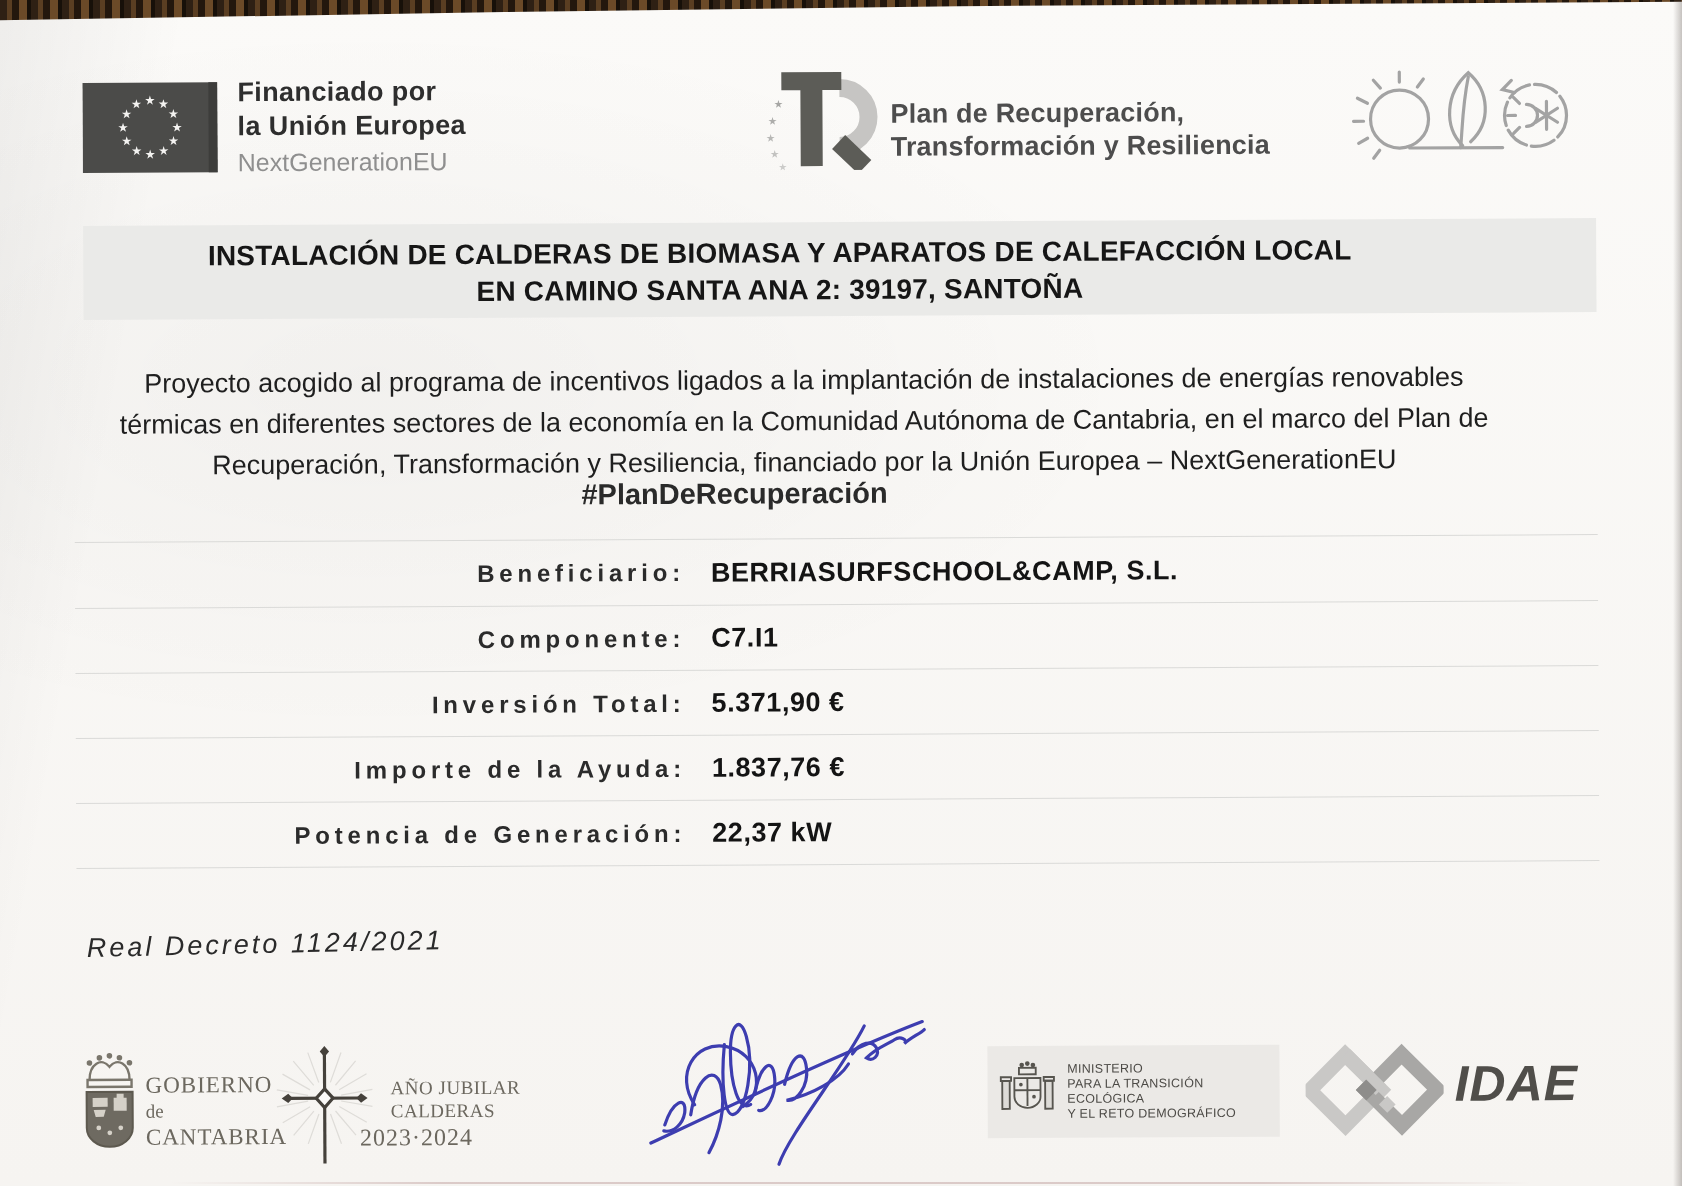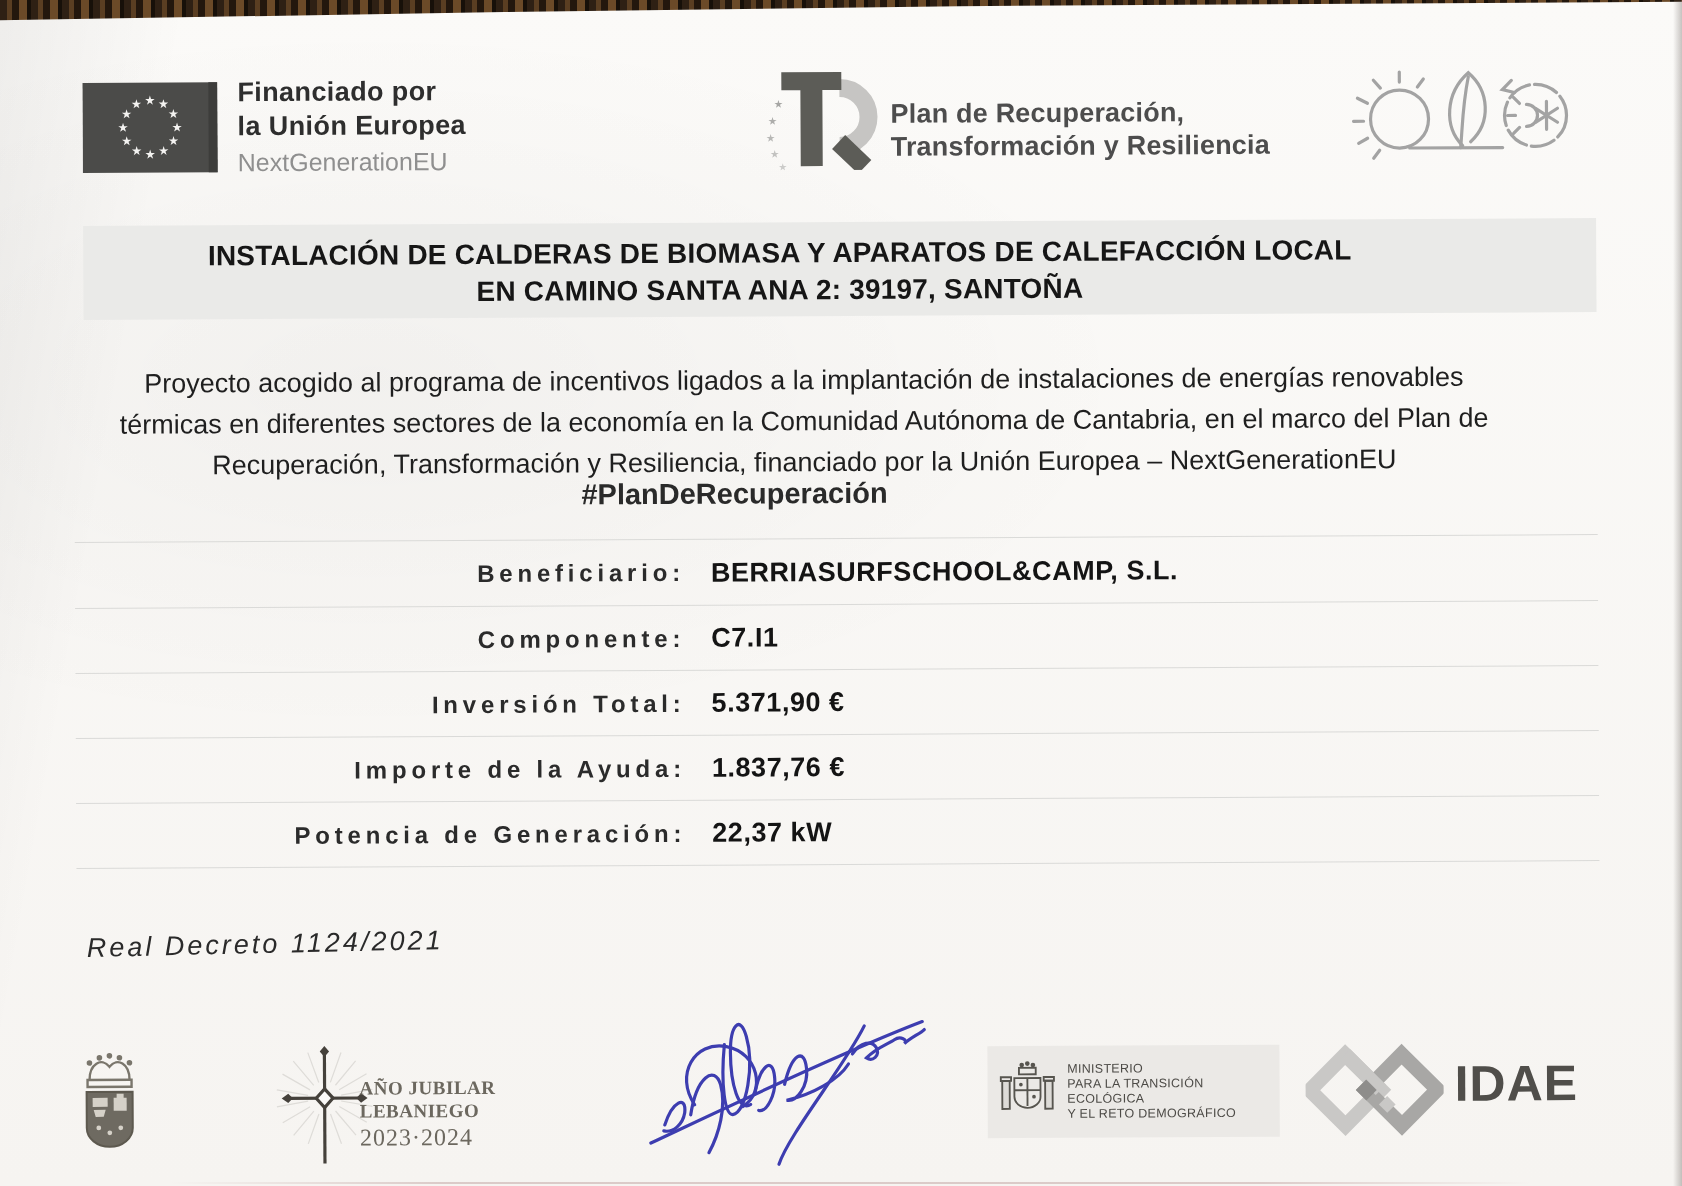--- a/index.html
+++ b/index.html
@@ -56,32 +56,32 @@
 
   
   .gob-coat{position:absolute;left:76px;top:1046px;}
   .gob-text{position:absolute;left:143px;top:1068px;font-family:"Liberation Serif",serif;color:#6c685f;}
   .gob-text .l1{display:block;font-size:23px;letter-spacing:1px;line-height:28px;}
   .gob-text .l2{display:block;font-size:19px;line-height:24px;}
   .gob-text .l3{display:block;font-size:23px;letter-spacing:1px;line-height:28px;}
 
   .cross{position:absolute;left:266px;top:1038px;}
   .jub-text{position:absolute;left:357px;top:1074px;font-family:"Liberation Serif",serif;color:#6c685f;font-variant:small-caps;}
-  .jub-text .l{display:block;font-size:19px;font-weight:bold;line-height:23px;letter-spacing:.5px;}
+  .jub-text .l{display:block;font-size:19px;font-weight:normal;line-height:23px;letter-spacing:.5px;margin-left:31px;}
   .jub-text .y{display:block;font-size:24px;font-weight:normal;line-height:30px;letter-spacing:1px;}
 
   .sig{position:absolute;left:630px;top:942px;}
 
   .min-box{position:absolute;left:985px;top:1047px;width:292px;height:92px;background:#ebe9e6;
     display:flex;align-items:center;box-sizing:border-box;padding:8px 10px;}
   .min-text{margin-left:10px;color:#4c4a46;font-size:12.5px;line-height:15px;letter-spacing:.3px;}
   .min-text span{display:block;}
 
   .idae-ribbon{position:absolute;left:1303px;top:1044px;}
-  .idae-word{position:absolute;left:1452px;top:1058px;font-size:50px;font-weight:bold;letter-spacing:1px;color:#504e4a;}
+  .idae-word{position:absolute;left:1452px;top:1058px;font-size:50px;font-weight:bold;letter-spacing:1px;color:#504e4a;font-style:italic;}
 </style>
 </head>
 <body>
 
 <div class="page">
   <div class="wood-top"></div>
 
   <div class="sheet">
 
     <svg class="eu-flag" width="135" height="92" viewBox="0 0 135 90">
@@ -207,20 +207,25 @@
       <g fill="#d5d1c8">
         <rect x="14" y="48" width="15" height="9"></rect>
         <path d="M15,60 h12 l-2,7 h-8 z"></path>
         <rect x="35" y="48" width="13" height="13"></rect>
         <rect x="38" y="44" width="7" height="5"></rect>
         <circle cx="20" cy="78" r="2.4"></circle>
           <circle cx="31" cy="83" r="2.4"></circle>
           <circle cx="42" cy="78" r="2.4"></circle>
       </g>
     </svg>
+    <div class="gob-text">
+      <span class="l1">GOBIERNO</span>
+      <span class="l2">de</span>
+      <span class="l3">CANTABRIA</span>
+    </div>
 
     <svg class="cross" width="112" height="128" viewBox="0 0 120 130">
       <g stroke="#dedcd8" stroke-width="1.3">
         <line x1="66.2" y1="41.1" x2="77.8" y2="9.1"></line>
           <line x1="71.6" y1="44.2" x2="93.4" y2="18.2"></line>
         <line x1="75.6" y1="49" x2="105" y2="32"></line>
           <line x1="77.7" y1="54.9" x2="111.2" y2="48.9"></line>
         <line x1="77.7" y1="61.1" x2="111.2" y2="67"></line>
           <line x1="75.6" y1="67" x2="105" y2="84"></line>
         <line x1="71.6" y1="71.8" x2="93.4" y2="97.8"></line>
@@ -240,21 +245,21 @@
         <polygon points="60,48 69,58 60,68 51,58" fill="#fbfaf8"></polygon>
       </g>
       <g fill="#45413b">
         <polygon points="60,2 65,8 60,14 55,8"></polygon>
         <polygon points="14,58 21,53 26,58 21,63"></polygon>
         <polygon points="106,58 99,53 94,58 99,63"></polygon>
       </g>
     </svg>
     <div class="jub-text">
       <span class="l">AÑO JUBILAR</span>
-      <span class="l">LEBANIEGO</span>
+      <span class="l">CALDERAS</span>
       <span class="y">2023·2024</span>
     </div>
 
     <svg class="sig" width="310" height="235" viewBox="0 0 310 235">
       <g fill="none" stroke="#3d3db0" stroke-width="3.2" stroke-linecap="round">
         <path d="M18,200 C70,176 205,112 290,80"></path>
         <path d="M32,182 C40,158 54,152 52,170 C50,182 40,190 31,188"></path>
         <path d="M58,172 C64,134 82,122 88,142 C94,164 86,192 76,210"></path>
         <path d="M62,162 C42,132 62,98 94,104 C126,110 134,150 110,164"></path>
         <path d="M92,102 C88,142 92,172 100,172 C114,170 122,122 114,94 C108,72 98,82 98,110 C98,142 106,170 118,162"></path>

